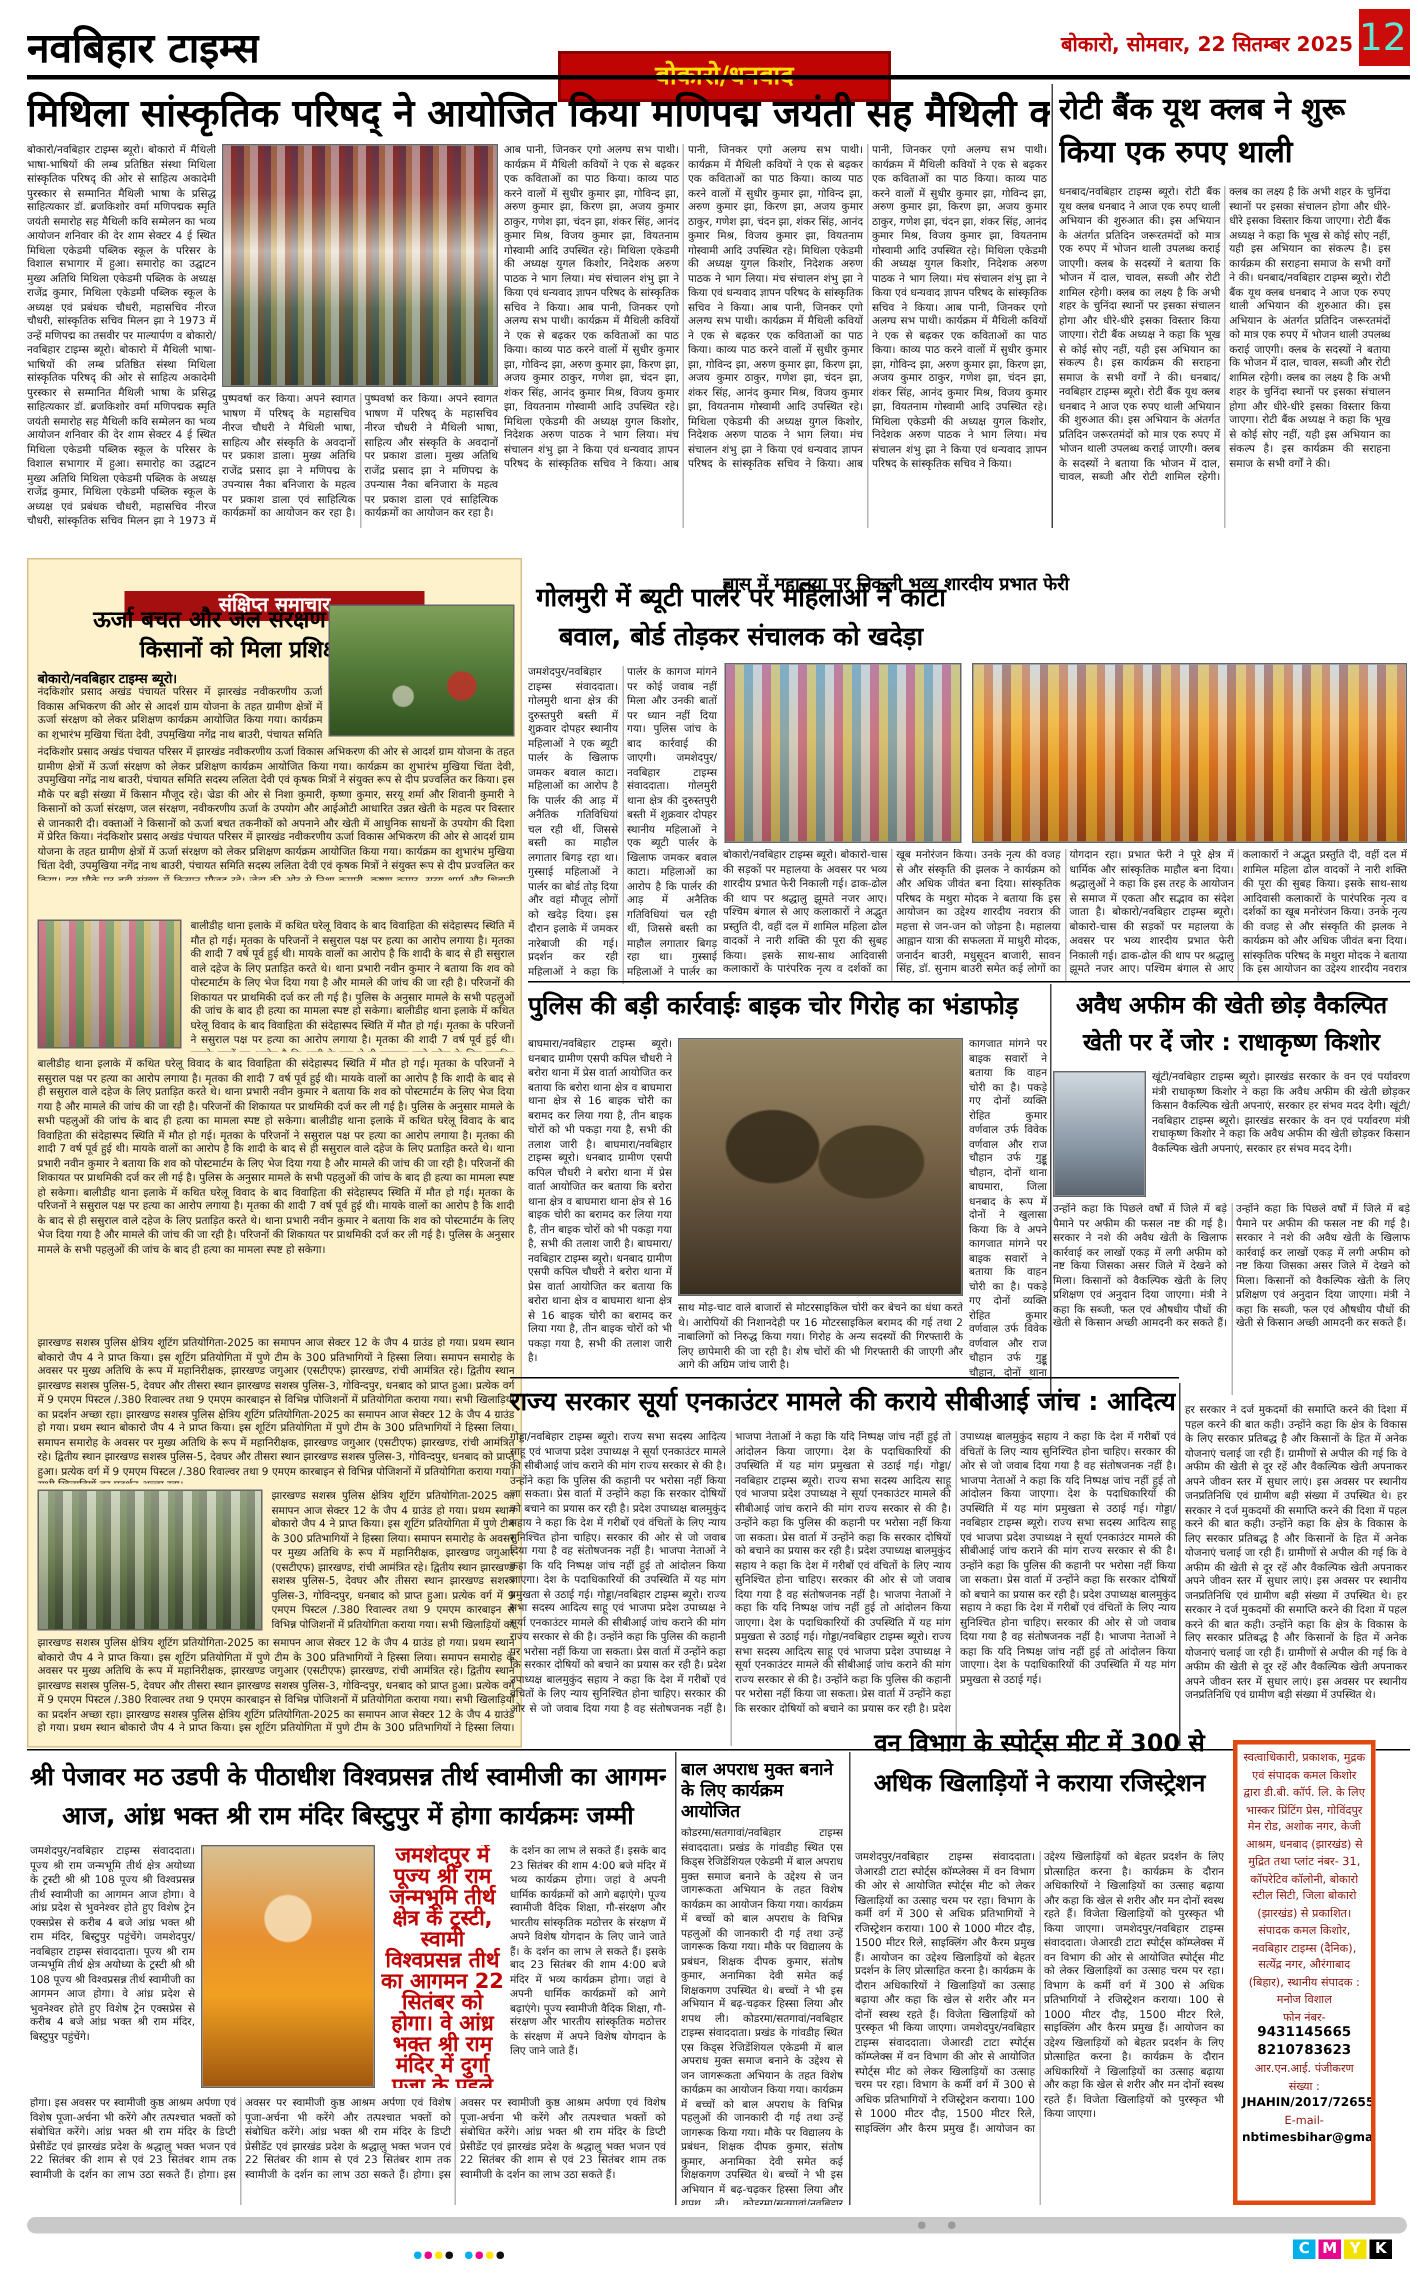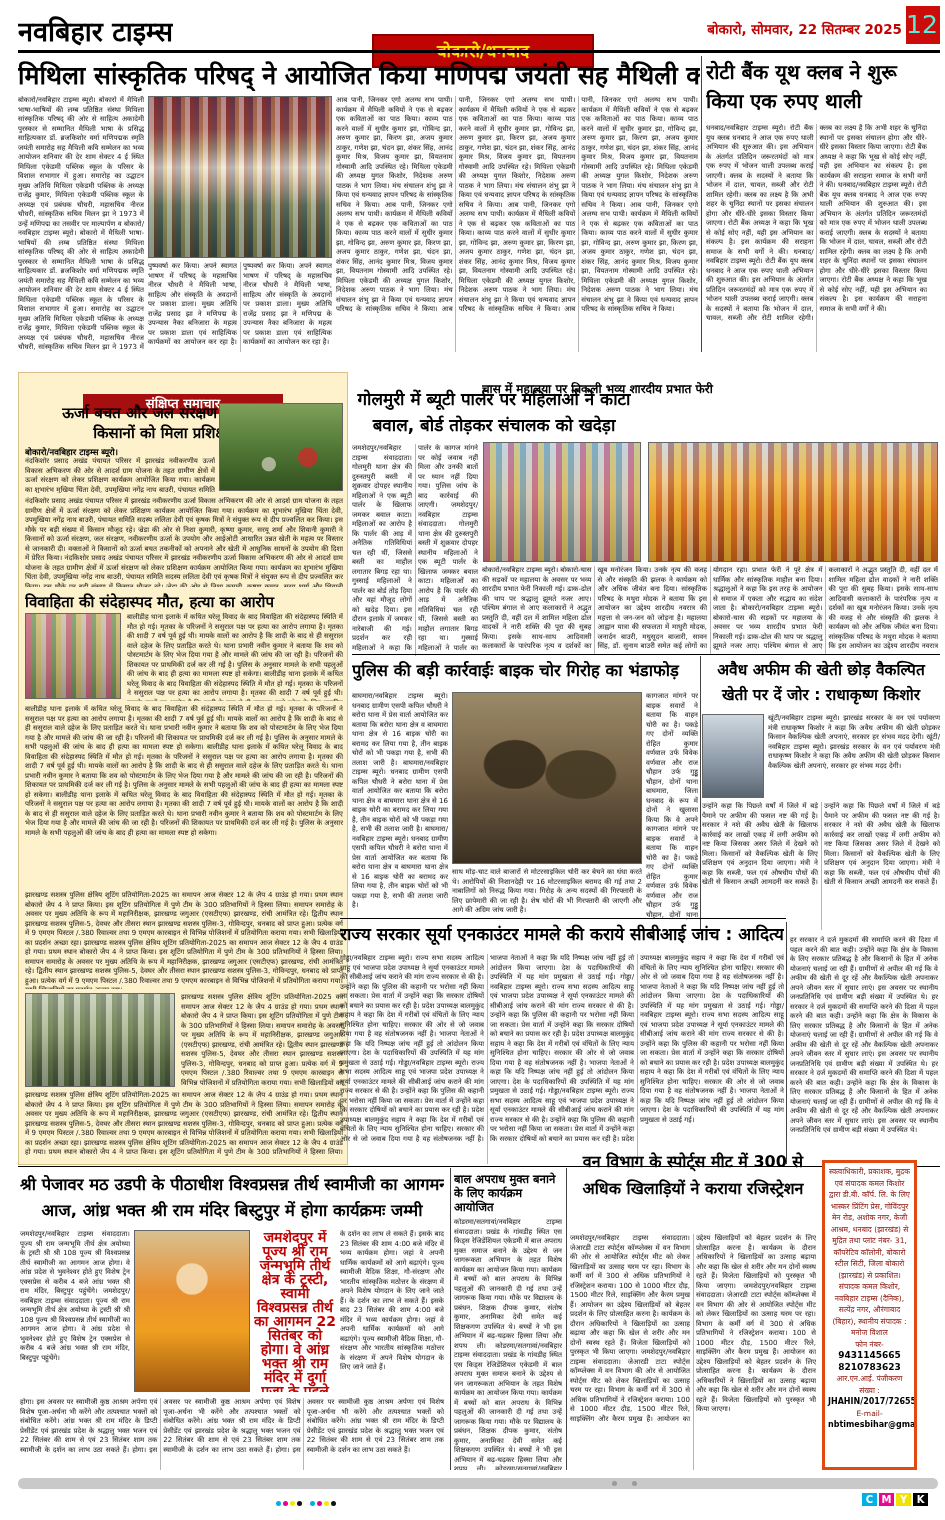--- a/index.html
+++ b/index.html
@@ -62,21 +62,20 @@
 <div class="b hd" style="left:706px;top:58px;width:222px;height:60px;font-size:20px;line-height:29px;">रोटी बैंक यूथ क्लब ने शुरू किया एक रुपए थाली अभियान</div>
 <div class="b t c2" style="left:706px;top:124px;width:221px;height:228px;">धनबाद/नवबिहार टाइम्स ब्यूरो। रोटी बैंक यूथ क्लब धनबाद ने आज एक रुपए थाली अभियान की शुरुआत की। इस अभियान के अंतर्गत प्रतिदिन जरूरतमंदों को मात्र एक रुपए में भोजन थाली उपलब्ध कराई जाएगी। क्लब के सदस्यों ने बताया कि भोजन में दाल, चावल, सब्जी और रोटी शामिल रहेगी। क्लब का लक्ष्य है कि अभी शहर के चुनिंदा स्थानों पर इसका संचालन होगा और धीरे-धीरे इसका विस्तार किया जाएगा। रोटी बैंक अध्यक्ष ने कहा कि भूख से कोई सोए नहीं, यही इस अभियान का संकल्प है। इस कार्यक्रम की सराहना समाज के सभी वर्गों ने की। धनबाद/नवबिहार टाइम्स ब्यूरो। रोटी बैंक यूथ क्लब धनबाद ने आज एक रुपए थाली अभियान की शुरुआत की। इस अभियान के अंतर्गत प्रतिदिन जरूरतमंदों को मात्र एक रुपए में भोजन थाली उपलब्ध कराई जाएगी। क्लब के सदस्यों ने बताया कि भोजन में दाल, चावल, सब्जी और रोटी शामिल रहेगी। क्लब का लक्ष्य है कि अभी शहर के चुनिंदा स्थानों पर इसका संचालन होगा और धीरे-धीरे इसका विस्तार किया जाएगा। रोटी बैंक अध्यक्ष ने कहा कि भूख से कोई सोए नहीं, यही इस अभियान का संकल्प है। इस कार्यक्रम की सराहना समाज के सभी वर्गों ने की। धनबाद/नवबिहार टाइम्स ब्यूरो। रोटी बैंक यूथ क्लब धनबाद ने आज एक रुपए थाली अभियान की शुरुआत की। इस अभियान के अंतर्गत प्रतिदिन जरूरतमंदों को मात्र एक रुपए में भोजन थाली उपलब्ध कराई जाएगी। क्लब के सदस्यों ने बताया कि भोजन में दाल, चावल, सब्जी और रोटी शामिल रहेगी। क्लब का लक्ष्य है कि अभी शहर के चुनिंदा स्थानों पर इसका संचालन होगा और धीरे-धीरे इसका विस्तार किया जाएगा। रोटी बैंक अध्यक्ष ने कहा कि भूख से कोई सोए नहीं, यही इस अभियान का संकल्प है। इस कार्यक्रम की सराहना समाज के सभी वर्गों ने की।</div>
 
 <div class="b" style="left:18px;top:372px;width:330px;height:793px;background:#fdf2cc;border:1px solid #d8c08a;">
   <div class="b" style="left:64px;top:5px;width:200px;height:20px;background:#a50f0f;color:#fff;font-weight:bold;font-size:13px;text-align:center;line-height:20px;margin-top:16px;">संक्षिप्त समाचार</div>
   <div class="b hd" style="left:20px;top:30px;width:198px;height:42px;font-size:15px;line-height:20px;text-align:right;">ऊर्जा बचत और जल संरक्षण पर किसानों को मिला प्रशिक्षण</div>
   <div class="b ph ph-green" style="left:200px;top:30px;width:124px;height:88px;"></div>
   <div class="b hd" style="left:6px;top:73px;width:192px;font-size:8.5px;">बोकारो/नवबिहार टाइम्स ब्यूरो।</div>
   <div class="b t" style="left:6px;top:84px;width:190px;height:36px;">नंदकिशोर प्रसाद अखंड पंचायत परिसर में झारखंड नवीकरणीय ऊर्जा विकास अभिकरण की ओर से आदर्श ग्राम योजना के तहत ग्रामीण क्षेत्रों में ऊर्जा संरक्षण को लेकर प्रशिक्षण कार्यक्रम आयोजित किया गया। कार्यक्रम का शुभारंभ मुखिया चिंता देवी, उपमुखिया नगेंद्र नाथ बाउरी, पंचायत समिति सदस्य ललिता देवी एवं कृषक मित्रों ने संयुक्त रूप से दीप प्रज्वलित कर किया। इस मौके पर बड़ी संख्या में किसान मौजूद रहे। ज्रेडा की ओर से निशा कुमारी, कृष्णा कुमार, सरयू शर्मा और शिवानी कुमारी ने किसानों को ऊर्जा संरक्षण, जल संरक्षण, नवीकरणीय ऊर्जा के उपयोग और आईओटी आधारित उन्नत खेती के महत्व पर विस्तार से जानकारी दी। वक्ताओं ने किसानों को ऊर्जा बचत तकनीकों को अपनाने और खेती में आधुनिक साधनों के उपयोग की दिशा में प्रेरित किया।</div>
   <div class="b t" style="left:6px;top:124px;width:318px;height:90px;">नंदकिशोर प्रसाद अखंड पंचायत परिसर में झारखंड नवीकरणीय ऊर्जा विकास अभिकरण की ओर से आदर्श ग्राम योजना के तहत ग्रामीण क्षेत्रों में ऊर्जा संरक्षण को लेकर प्रशिक्षण कार्यक्रम आयोजित किया गया। कार्यक्रम का शुभारंभ मुखिया चिंता देवी, उपमुखिया नगेंद्र नाथ बाउरी, पंचायत समिति सदस्य ललिता देवी एवं कृषक मित्रों ने संयुक्त रूप से दीप प्रज्वलित कर किया। इस मौके पर बड़ी संख्या में किसान मौजूद रहे। ज्रेडा की ओर से निशा कुमारी, कृष्णा कुमार, सरयू शर्मा और शिवानी कुमारी ने किसानों को ऊर्जा संरक्षण, जल संरक्षण, नवीकरणीय ऊर्जा के उपयोग और आईओटी आधारित उन्नत खेती के महत्व पर विस्तार से जानकारी दी। वक्ताओं ने किसानों को ऊर्जा बचत तकनीकों को अपनाने और खेती में आधुनिक साधनों के उपयोग की दिशा में प्रेरित किया। नंदकिशोर प्रसाद अखंड पंचायत परिसर में झारखंड नवीकरणीय ऊर्जा विकास अभिकरण की ओर से आदर्श ग्राम योजना के तहत ग्रामीण क्षेत्रों में ऊर्जा संरक्षण को लेकर प्रशिक्षण कार्यक्रम आयोजित किया गया। कार्यक्रम का शुभारंभ मुखिया चिंता देवी, उपमुखिया नगेंद्र नाथ बाउरी, पंचायत समिति सदस्य ललिता देवी एवं कृषक मित्रों ने संयुक्त रूप से दीप प्रज्वलित कर किया। इस मौके पर बड़ी संख्या में किसान मौजूद रहे। ज्रेडा की ओर से निशा कुमारी, कृष्णा कुमार, सरयू शर्मा और शिवानी कुमारी ने किसानों को ऊर्जा संरक्षण, जल संरक्षण, नवीकरणीय ऊर्जा के उपयोग और आईओटी आधारित उन्नत खेती के महत्व पर विस्तार से जानकारी दी। वक्ताओं ने किसानों को ऊर्जा बचत तकनीकों को अपनाने और खेती में आधुनिक साधनों के उपयोग की दिशा में प्रेरित किया।</div>
-  <div class="b hd" style="left:6px;top:218px;width:318px;font-size:15px;white-space:nowrap;overflow:hidden;">विवाहिता की संदेहास्पद मौत, हत्या का आरोप</div>
   <div class="b ph ph-family" style="left:6px;top:240px;width:96px;height:86px;"></div>
   <div class="b t" style="left:108px;top:240px;width:216px;height:88px;">बालीडीह थाना इलाके में कथित घरेलू विवाद के बाद विवाहिता की संदेहास्पद स्थिति में मौत हो गई। मृतका के परिजनों ने ससुराल पक्ष पर हत्या का आरोप लगाया है। मृतका की शादी 7 वर्ष पूर्व हुई थी। मायके वालों का आरोप है कि शादी के बाद से ही ससुराल वाले दहेज के लिए प्रताड़ित करते थे। थाना प्रभारी नवीन कुमार ने बताया कि शव को पोस्टमार्टम के लिए भेज दिया गया है और मामले की जांच की जा रही है। परिजनों की शिकायत पर प्राथमिकी दर्ज कर ली गई है। पुलिस के अनुसार मामले के सभी पहलुओं की जांच के बाद ही हत्या का मामला स्पष्ट हो सकेगा। बालीडीह थाना इलाके में कथित घरेलू विवाद के बाद विवाहिता की संदेहास्पद स्थिति में मौत हो गई। मृतका के परिजनों ने ससुराल पक्ष पर हत्या का आरोप लगाया है। मृतका की शादी 7 वर्ष पूर्व हुई थी। मायके वालों का आरोप है कि शादी के बाद से ही ससुराल वाले दहेज के लिए प्रताड़ित करते थे। थाना प्रभारी नवीन कुमार ने बताया कि शव को पोस्टमार्टम के लिए भेज दिया गया है और मामले की जांच की जा रही है। परिजनों की शिकायत पर प्राथमिकी दर्ज कर ली गई है। पुलिस के अनुसार मामले के सभी पहलुओं की जांच के बाद ही हत्या का मामला स्पष्ट हो सकेगा।</div>
   <div class="b t" style="left:6px;top:332px;width:318px;height:136px;">बालीडीह थाना इलाके में कथित घरेलू विवाद के बाद विवाहिता की संदेहास्पद स्थिति में मौत हो गई। मृतका के परिजनों ने ससुराल पक्ष पर हत्या का आरोप लगाया है। मृतका की शादी 7 वर्ष पूर्व हुई थी। मायके वालों का आरोप है कि शादी के बाद से ही ससुराल वाले दहेज के लिए प्रताड़ित करते थे। थाना प्रभारी नवीन कुमार ने बताया कि शव को पोस्टमार्टम के लिए भेज दिया गया है और मामले की जांच की जा रही है। परिजनों की शिकायत पर प्राथमिकी दर्ज कर ली गई है। पुलिस के अनुसार मामले के सभी पहलुओं की जांच के बाद ही हत्या का मामला स्पष्ट हो सकेगा। बालीडीह थाना इलाके में कथित घरेलू विवाद के बाद विवाहिता की संदेहास्पद स्थिति में मौत हो गई। मृतका के परिजनों ने ससुराल पक्ष पर हत्या का आरोप लगाया है। मृतका की शादी 7 वर्ष पूर्व हुई थी। मायके वालों का आरोप है कि शादी के बाद से ही ससुराल वाले दहेज के लिए प्रताड़ित करते थे। थाना प्रभारी नवीन कुमार ने बताया कि शव को पोस्टमार्टम के लिए भेज दिया गया है और मामले की जांच की जा रही है। परिजनों की शिकायत पर प्राथमिकी दर्ज कर ली गई है। पुलिस के अनुसार मामले के सभी पहलुओं की जांच के बाद ही हत्या का मामला स्पष्ट हो सकेगा। बालीडीह थाना इलाके में कथित घरेलू विवाद के बाद विवाहिता की संदेहास्पद स्थिति में मौत हो गई। मृतका के परिजनों ने ससुराल पक्ष पर हत्या का आरोप लगाया है। मृतका की शादी 7 वर्ष पूर्व हुई थी। मायके वालों का आरोप है कि शादी के बाद से ही ससुराल वाले दहेज के लिए प्रताड़ित करते थे। थाना प्रभारी नवीन कुमार ने बताया कि शव को पोस्टमार्टम के लिए भेज दिया गया है और मामले की जांच की जा रही है। परिजनों की शिकायत पर प्राथमिकी दर्ज कर ली गई है। पुलिस के अनुसार मामले के सभी पहलुओं की जांच के बाद ही हत्या का मामला स्पष्ट हो सकेगा।</div>
   <div class="b t" style="left:6px;top:518px;width:318px;height:98px;">झारखण्ड सशस्त्र पुलिस क्षेत्रिय शूटिंग प्रतियोगिता-2025 का समापन आज सेक्टर 12 के जैप 4 ग्राउंड हो गया। प्रथम स्थान बोकारो जैप 4 ने प्राप्त किया। इस शूटिंग प्रतियोगिता में पुणे टीम के 300 प्रतिभागियों ने हिस्सा लिया। समापन समारोह के अवसर पर मुख्य अतिथि के रूप में महानिरीक्षक, झारखण्ड जगुआर (एसटीएफ) झारखण्ड, रांची आमंत्रित रहे। द्वितीय स्थान झारखण्ड सशस्त्र पुलिस-5, देवघर और तीसरा स्थान झारखण्ड सशस्त्र पुलिस-3, गोविन्दपुर, धनबाद को प्राप्त हुआ। प्रत्येक वर्ग में 9 एमएम पिस्टल /.380 रिवाल्वर तथा 9 एमएम कारबाइन से विभिन्न पोजिशनों में प्रतियोगिता कराया गया। सभी खिलाड़ियों का प्रदर्शन अच्छा रहा। झारखण्ड सशस्त्र पुलिस क्षेत्रिय शूटिंग प्रतियोगिता-2025 का समापन आज सेक्टर 12 के जैप 4 ग्राउंड हो गया। प्रथम स्थान बोकारो जैप 4 ने प्राप्त किया। इस शूटिंग प्रतियोगिता में पुणे टीम के 300 प्रतिभागियों ने हिस्सा लिया। समापन समारोह के अवसर पर मुख्य अतिथि के रूप में महानिरीक्षक, झारखण्ड जगुआर (एसटीएफ) झारखण्ड, रांची आमंत्रित रहे। द्वितीय स्थान झारखण्ड सशस्त्र पुलिस-5, देवघर और तीसरा स्थान झारखण्ड सशस्त्र पुलिस-3, गोविन्दपुर, धनबाद को प्राप्त हुआ। प्रत्येक वर्ग में 9 एमएम पिस्टल /.380 रिवाल्वर तथा 9 एमएम कारबाइन से विभिन्न पोजिशनों में प्रतियोगिता कराया गया। सभी खिलाड़ियों का प्रदर्शन अच्छा रहा।</div>
   <div class="b ph ph-group" style="left:6px;top:620px;width:150px;height:94px;"></div>
   <div class="b t" style="left:162px;top:620px;width:162px;height:94px;">झारखण्ड सशस्त्र पुलिस क्षेत्रिय शूटिंग प्रतियोगिता-2025 का समापन आज सेक्टर 12 के जैप 4 ग्राउंड हो गया। प्रथम स्थान बोकारो जैप 4 ने प्राप्त किया। इस शूटिंग प्रतियोगिता में पुणे टीम के 300 प्रतिभागियों ने हिस्सा लिया। समापन समारोह के अवसर पर मुख्य अतिथि के रूप में महानिरीक्षक, झारखण्ड जगुआर (एसटीएफ) झारखण्ड, रांची आमंत्रित रहे। द्वितीय स्थान झारखण्ड सशस्त्र पुलिस-5, देवघर और तीसरा स्थान झारखण्ड सशस्त्र पुलिस-3, गोविन्दपुर, धनबाद को प्राप्त हुआ। प्रत्येक वर्ग में 9 एमएम पिस्टल /.380 रिवाल्वर तथा 9 एमएम कारबाइन से विभिन्न पोजिशनों में प्रतियोगिता कराया गया। सभी खिलाड़ियों का प्रदर्शन अच्छा रहा।</div>
   <div class="b t" style="left:6px;top:718px;width:318px;height:66px;">झारखण्ड सशस्त्र पुलिस क्षेत्रिय शूटिंग प्रतियोगिता-2025 का समापन आज सेक्टर 12 के जैप 4 ग्राउंड हो गया। प्रथम स्थान बोकारो जैप 4 ने प्राप्त किया। इस शूटिंग प्रतियोगिता में पुणे टीम के 300 प्रतिभागियों ने हिस्सा लिया। समापन समारोह के अवसर पर मुख्य अतिथि के रूप में महानिरीक्षक, झारखण्ड जगुआर (एसटीएफ) झारखण्ड, रांची आमंत्रित रहे। द्वितीय स्थान झारखण्ड सशस्त्र पुलिस-5, देवघर और तीसरा स्थान झारखण्ड सशस्त्र पुलिस-3, गोविन्दपुर, धनबाद को प्राप्त हुआ। प्रत्येक वर्ग में 9 एमएम पिस्टल /.380 रिवाल्वर तथा 9 एमएम कारबाइन से विभिन्न पोजिशनों में प्रतियोगिता कराया गया। सभी खिलाड़ियों का प्रदर्शन अच्छा रहा। झारखण्ड सशस्त्र पुलिस क्षेत्रिय शूटिंग प्रतियोगिता-2025 का समापन आज सेक्टर 12 के जैप 4 ग्राउंड हो गया। प्रथम स्थान बोकारो जैप 4 ने प्राप्त किया। इस शूटिंग प्रतियोगिता में पुणे टीम के 300 प्रतिभागियों ने हिस्सा लिया। समापन समारोह के अवसर पर मुख्य अतिथि के रूप में महानिरीक्षक, झारखण्ड जगुआर (एसटीएफ) झारखण्ड, रांची आमंत्रित रहे। द्वितीय स्थान झारखण्ड सशस्त्र पुलिस-5, देवघर और तीसरा स्थान झारखण्ड सशस्त्र पुलिस-3, गोविन्दपुर, धनबाद को प्राप्त हुआ। प्रत्येक वर्ग में 9 एमएम पिस्टल /.380 रिवाल्वर तथा 9 एमएम कारबाइन से विभिन्न पोजिशनों में प्रतियोगिता कराया गया। सभी खिलाड़ियों का प्रदर्शन अच्छा रहा।</div>
 </div>
 
 <div class="b hd" style="left:352px;top:386px;width:284px;height:54px;font-size:17px;line-height:26px;text-align:center;">गोलमुरी में ब्यूटी पार्लर पर महिलाओं ने काटा बवाल, बोर्ड तोड़कर संचालक को खदेड़ा</div>

